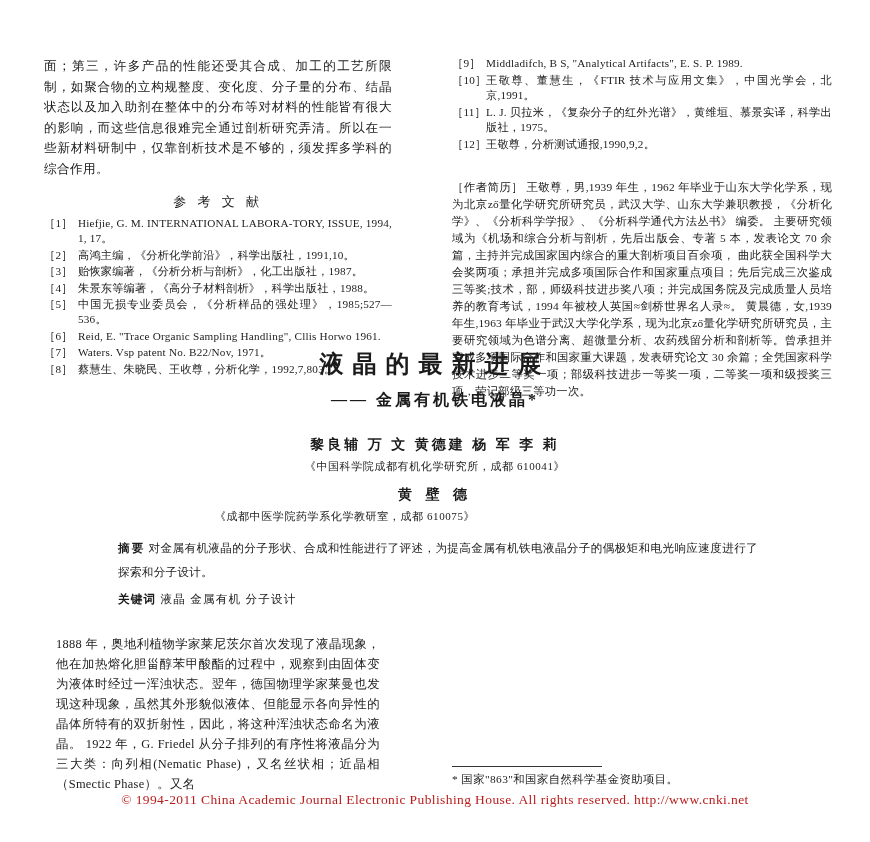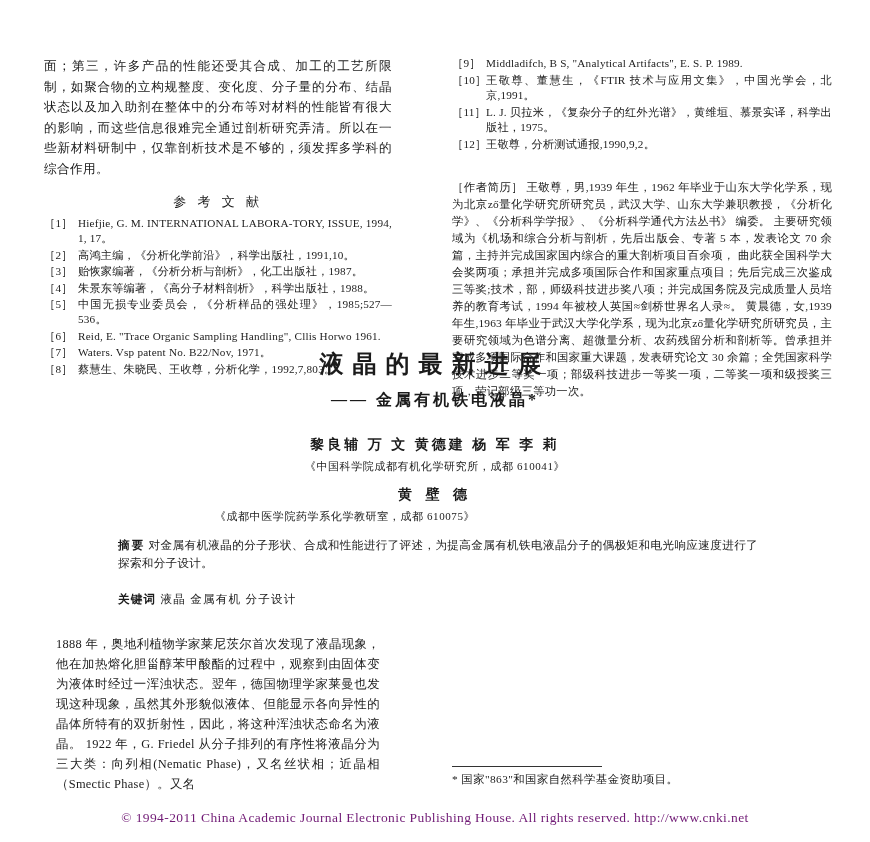--- a/index.html
+++ b/index.html
@@ -155,21 +155,21 @@
     text-align: center;
     font-size: 11px;
     letter-spacing: 0.6px;
   }
 
   .abstract {
     position: absolute;
     left: 118px; top: 537px;
     width: 640px;
     font-size: 11.6px;
-    line-height: 18px;
+    line-height: 24px;
     text-align: justify;
     letter-spacing: 0.3px;
   }
   .abstract .lbl {
     font-weight: bold;
     letter-spacing: 2px;
   }
   .keywords {
     position: absolute;
     left: 118px; top: 592px;
@@ -210,25 +210,25 @@
   .footnote {
     position: absolute;
     left: 452px; top: 772px;
     width: 380px;
     font-size: 11.4px;
     letter-spacing: 0.4px;
   }
 
   .cnki {
     position: absolute;
-    left: 0; top: 810px;
+    left: 0; top: 792px;
     width: 870px;
     text-align: center;
     font-size: 13.5px;
-    color: #701a75;
+    color: #b91c1c;
     font-family: "Liberation Serif", serif;
     letter-spacing: 0.4px;
   }
 </style>
 </head>
 <body>
 
 <div class="page">
 
 

